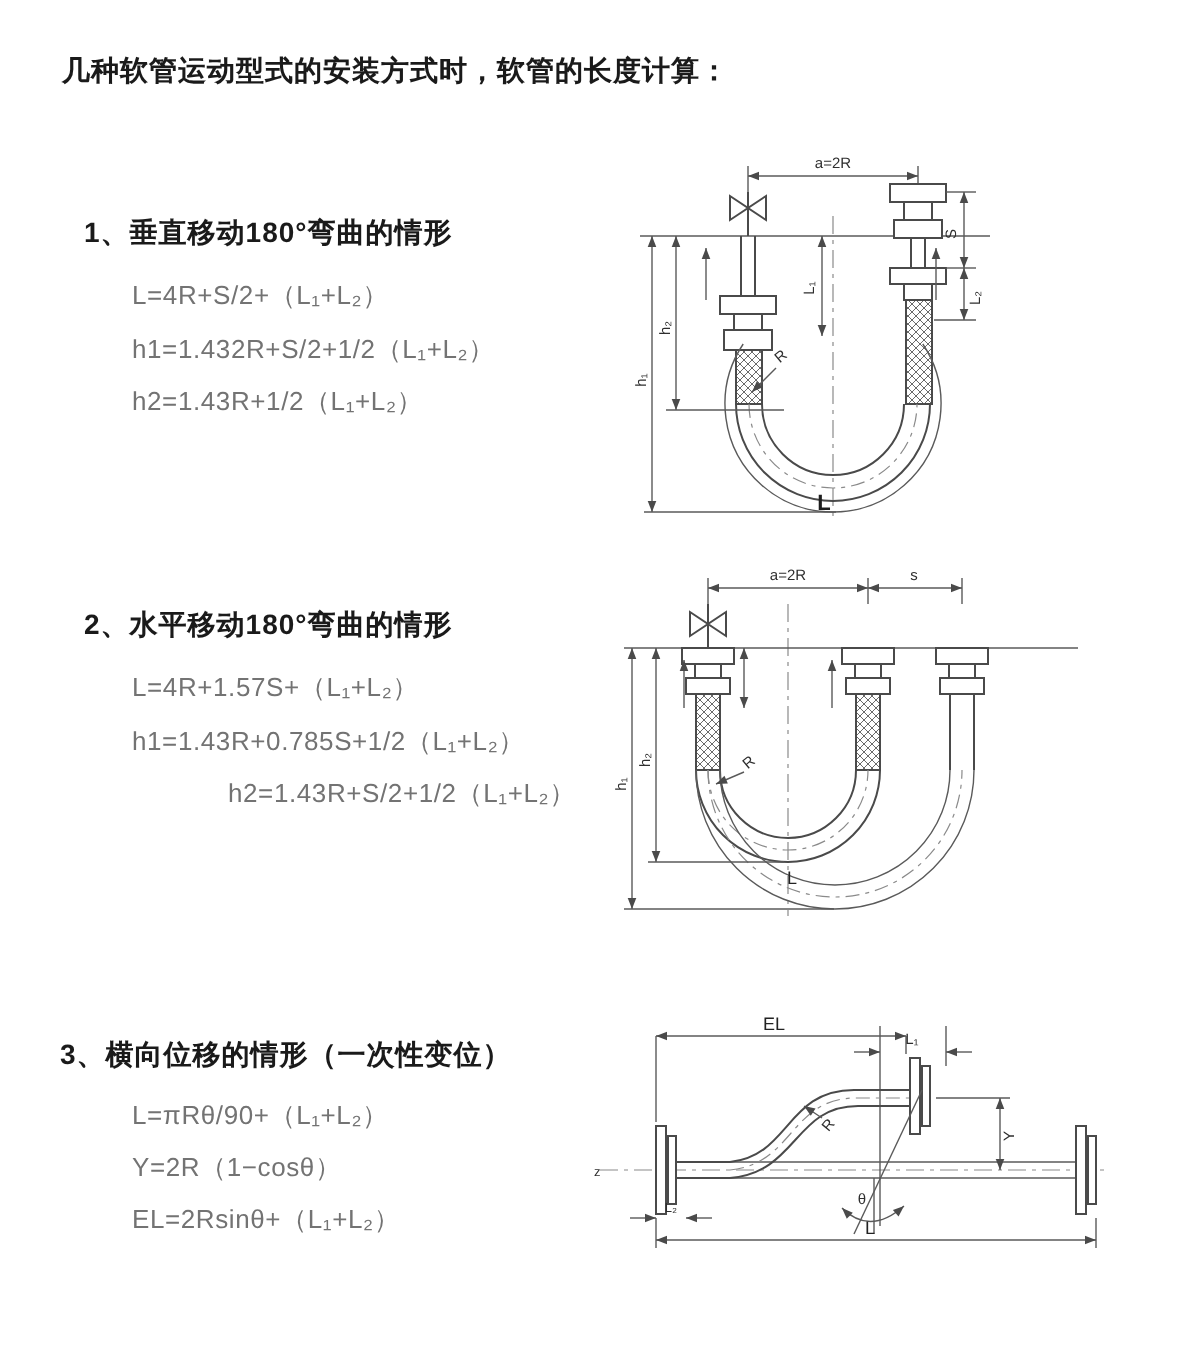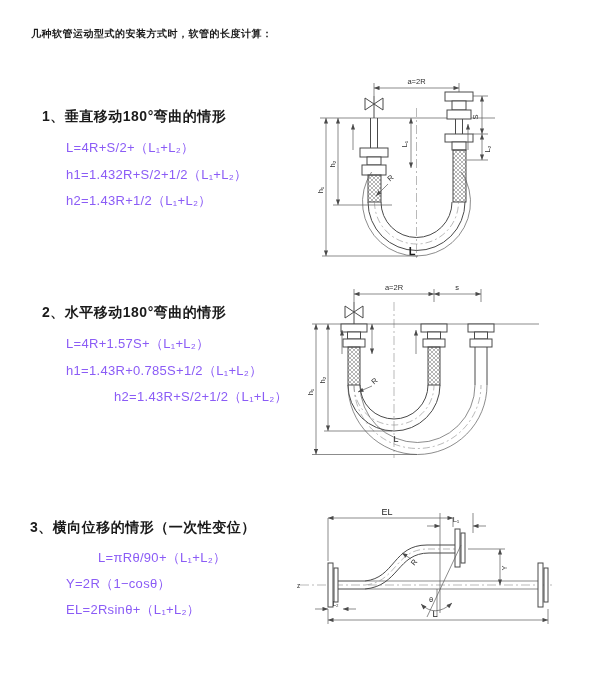--- a/index.html
+++ b/index.html
@@ -2,34 +2,34 @@
 <html><head>
 <meta charset="utf-8">
 <style>
   html,body{margin:0;padding:0;}
   body{
     width:600px;height:675px;background:#ffffff;position:relative;
     font-family:"Liberation Sans","DejaVu Sans",sans-serif;color:#1f1f1f;
     overflow:hidden;
   }
   .page-title{
-    position:absolute;left:31px;top:27px;font-size:10px;font-weight:bold;
+    position:absolute;left:31px;top:27px;font-size:14px;font-weight:bold;
     letter-spacing:0.5px;color:#1a1a1a;white-space:nowrap;
   }
   .section-heading{
     position:absolute;font-size:14px;font-weight:bold;color:#1a1a1a;
     letter-spacing:0.5px;white-space:nowrap;
   }
   .formula{
-    position:absolute;font-size:13px;font-weight:normal;color:#8b5cf6;
+    position:absolute;font-size:13px;font-weight:normal;color:#737373;
     letter-spacing:0.3px;white-space:nowrap;
   }
   #s1-h{left:42px;top:108px;} #s1-f0{left:66px;top:139px;} #s1-f1{left:66px;top:166px;} #s1-f2{left:66px;top:192px;}
   #s2-h{left:42px;top:304px;} #s2-f0{left:66px;top:335px;} #s2-f1{left:66px;top:362px;} #s2-f2{left:66px;top:388px;padding-left:48px;}
-  #s3-h{left:30px;top:519px;} #s3-f0{left:66px;top:549px;margin-left:32px;} #s3-f1{left:66px;top:575px;} #s3-f2{left:66px;top:601px;}
+  #s3-h{left:30px;top:519px;} #s3-f0{left:66px;top:549px;} #s3-f1{left:66px;top:575px;} #s3-f2{left:66px;top:601px;}
   svg.diagram{position:absolute;}
   #d1{left:312px;top:72px;} #d2{left:304px;top:280px;} #d3{left:295px;top:505px;}
   svg .obj{stroke:#4a4a4a;stroke-width:1;fill:none;}
   svg .thin{stroke:#5a5a5a;stroke-width:0.7;fill:none;}
   svg .dim{stroke:#5a5a5a;stroke-width:0.7;fill:none;}
   svg .cl{stroke:#8a8a8a;stroke-width:0.6;fill:none;stroke-dasharray:9 3 2 3;}
   svg .cld{stroke:#8a8a8a;stroke-width:0.6;fill:none;stroke-dasharray:7 3 2 3;}
   svg .fit{fill:#ffffff;stroke:#4a4a4a;stroke-width:1;}
   svg text.lbl{fill:#2e2e2e;font-size:7.5px;font-family:"Liberation Sans","DejaVu Sans",sans-serif;}
   svg text.big{fill:#1d1d1d;font-size:11px;font-weight:bold;}

